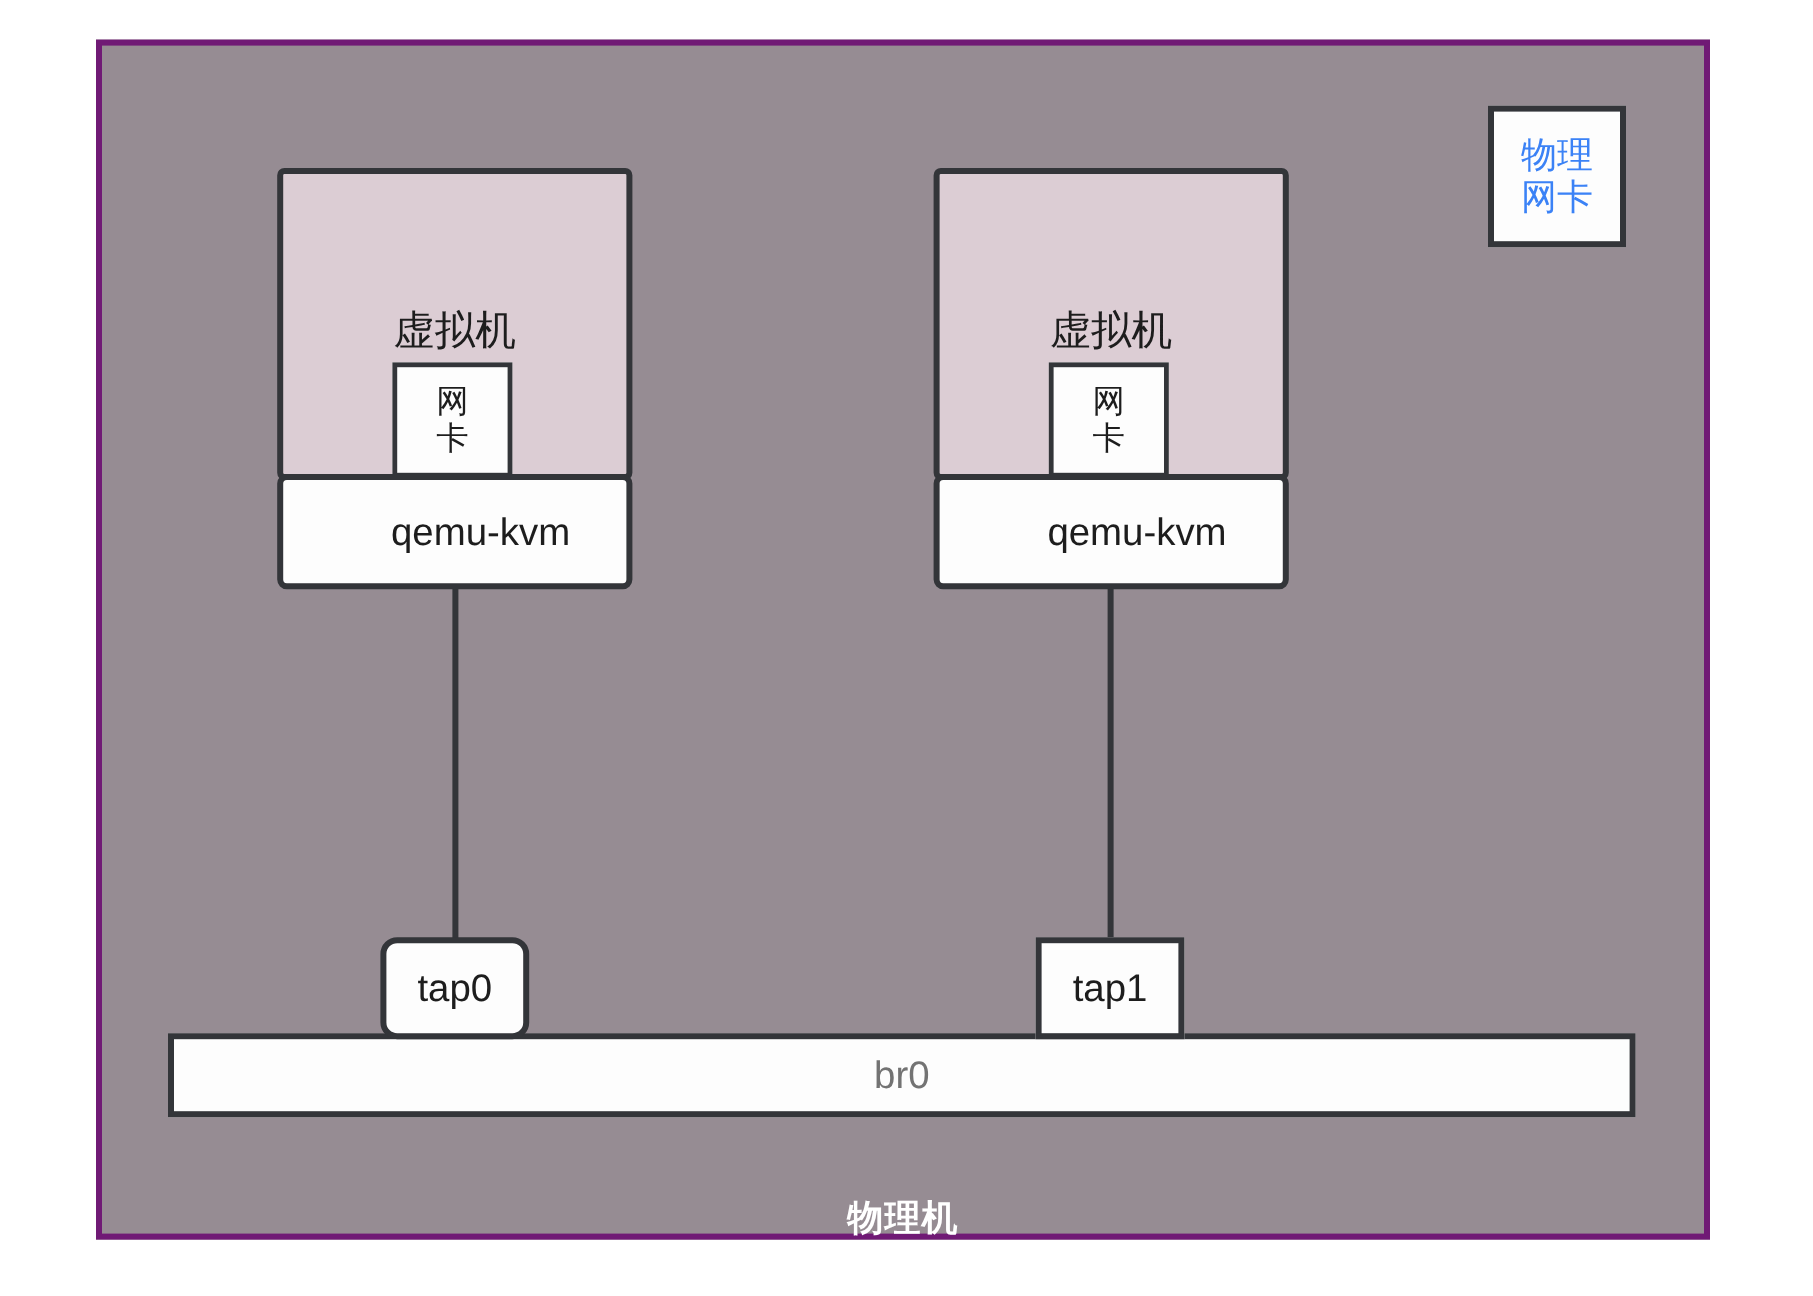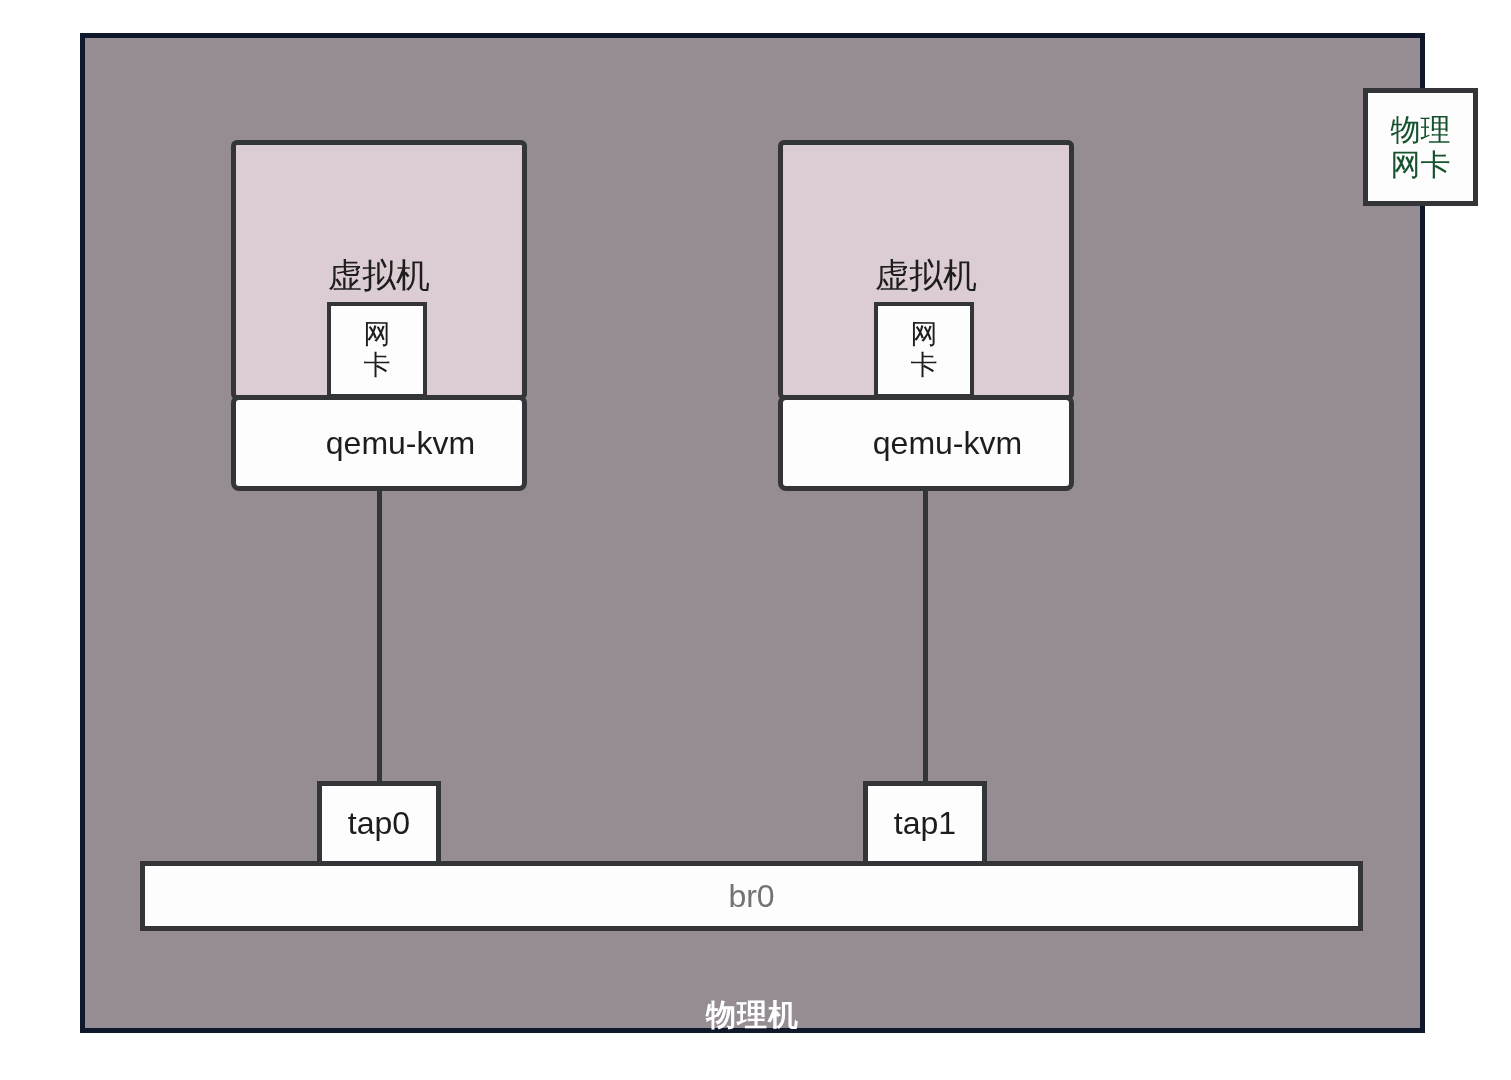--- a/index.html
+++ b/index.html
@@ -22,53 +22,53 @@
   }
 
   
   .host-box {
     position: absolute;
     left: 80px;
     top: 33px;
     width: 1345px;
     height: 1000px;
     background: #968C93;
-    border: 5px solid #0f172a;
+    border: 5px solid #701a75;
     box-sizing: border-box;
   }
 
   .host-label {
     position: absolute;
     left: 0;
     right: 0;
     top: 957px;
     text-align: center;
     color: #ffffff;
     font-size: 30px;
     font-weight: bold;
     letter-spacing: 1px;
     font-family: Liberation Serif, serif;
   }
 
   
   .phys-nic {
     position: absolute;
-    left: 1363px;
+    left: 1240px;
     top: 88px;
     width: 115px;
     height: 118px;
     background: #fdfdfd;
     border: 5px solid #333539;
     box-sizing: border-box;
     display: flex;
     flex-direction: column;
     align-items: center;
     justify-content: center;
     font-size: 30px;
-    color: #14532d;
+    color: #3b82f6;
     line-height: 1.18;
     z-index: 6;
   }
 
   
   .vm-group {
     position: absolute;
     top: 135px;
     width: 296px;
     height: 350px;
@@ -158,21 +158,21 @@
     background: #fdfdfd;
     border: 5px solid #333539;
     box-sizing: border-box;
     display: flex;
     align-items: center;
     justify-content: center;
     font-size: 32px;
     color: #1d1d1d;
     z-index: 5;
   }
-  .tap-box.tap-a { left: 312px; }
+  .tap-box.tap-a { left: 312px; border-radius: 14px; }
   .tap-box.tap-b { left: 858px; }
 
   
   .bridge-bar {
     position: absolute;
     left: 135px;
     top: 856px;
     width: 1223px;
     height: 70px;
     background: #fdfdfd;

